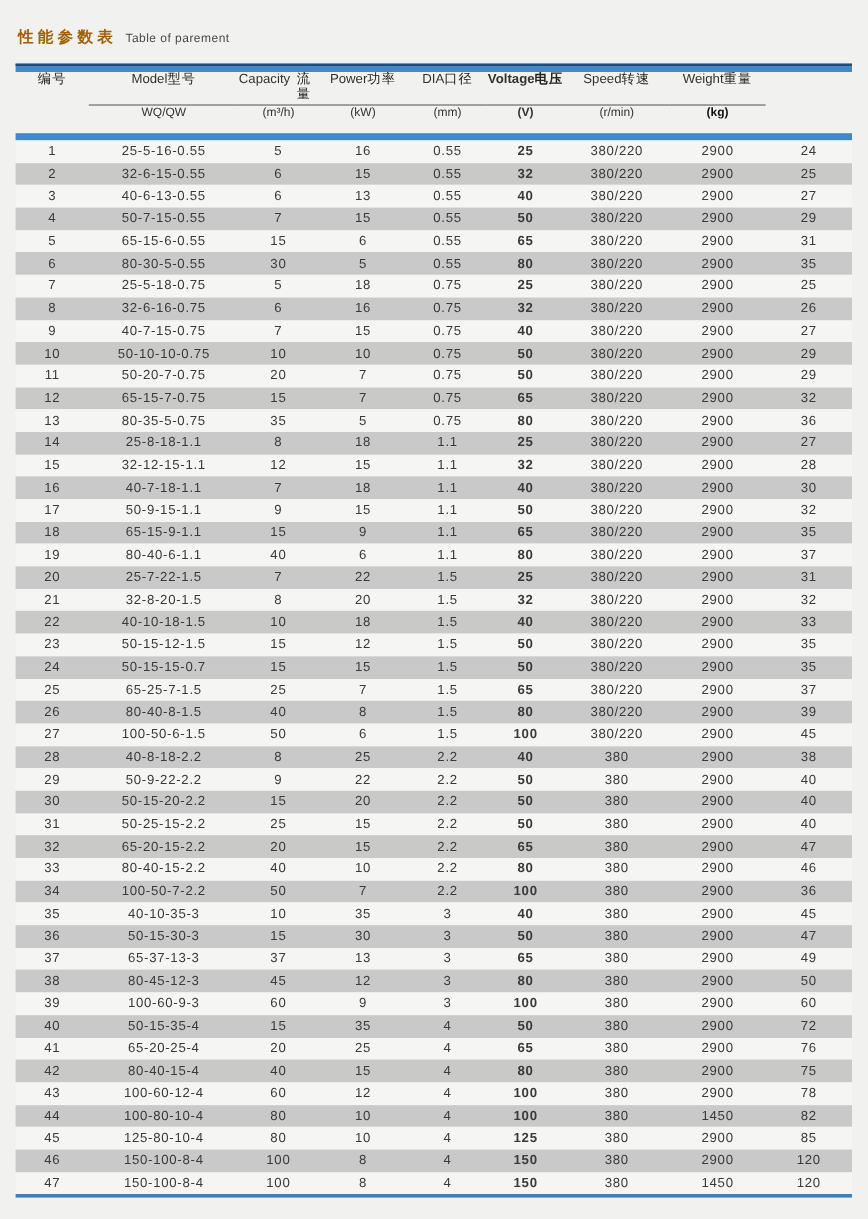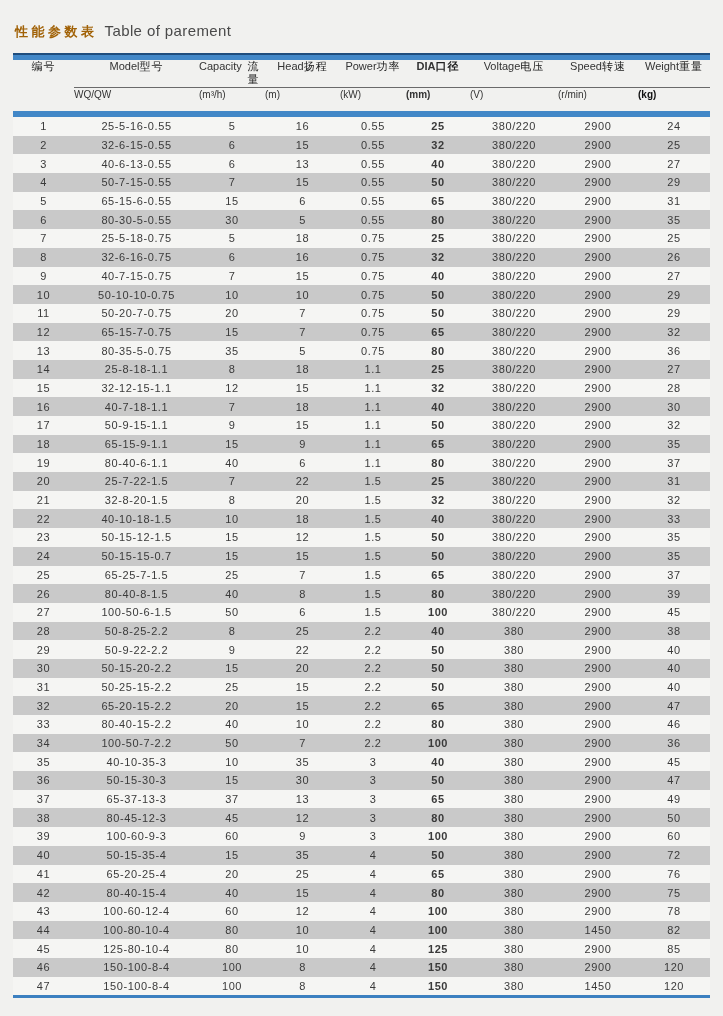--- a/index.html
+++ b/index.html
@@ -10,41 +10,41 @@
     -webkit-font-smoothing:antialiased;
     overflow:hidden;
   }
   .page{width:723px;height:1016px;position:relative;}
   
   .title{padding:22px 0 0 15px;height:22px;}
   .title-zh{
     font-weight:bold;font-size:13px;color:#a16207;letter-spacing:3.5px;
   }
   .title-en{
-    font-size:15px;color:#4a4a4a;margin-left:7px;letter-spacing:0.4px;
+    font-size:10px;color:#4a4a4a;margin-left:7px;letter-spacing:0.4px;
   }
   
   .ptable{margin:9px 13px 0 13px;width:697px;}
   .bar{width:697px;}
   .bar-top{height:5px;background:#4287c7;border-top:2px solid #1f4d7d;}
   .bar-mid{height:6px;background:#4287c7;}
   .bar-bottom{height:3px;background:#3c80c0;}
   
   .thead{display:flex;width:697px;}
   .hcol{display:flex;flex-direction:column;}
   .hcol .hname{
     height:27px;display:flex;flex-direction:row;justify-content:center;
     border-bottom:1px solid #6a6a6a;
     text-align:center;line-height:1.18;
   }
   .hcol.first .hname{height:51px;border-bottom:none;}
   .hen{font-size:11px;color:#333;}
   .hzh{font-size:11px;color:#222;letter-spacing:1px;}
   .hunit{
-    height:13px;line-height:13px;text-align:left;
+    height:13px;line-height:13px;text-align:center;
     font-size:10px;color:#333;
   }
   .hunit.bold{font-weight:bold;color:#111;}
   
   .hcol:nth-child(1),.cell:nth-child(1){width:61px;}
   .hcol:nth-child(2),.cell:nth-child(2){width:125px;}
   .hcol:nth-child(3),.cell:nth-child(3){width:66px;}
   .hcol:nth-child(4),.cell:nth-child(4){width:75px;}
   .hcol:nth-child(5),.cell:nth-child(5){width:66px;}
   .hcol:nth-child(6),.cell:nth-child(6){width:64px;font-weight:bold;}
@@ -84,27 +84,20 @@
         </div>
         <div class="hcol">
           <div class="hname">
             <div class="hen">Capacity</div>
             <div class="hzh">流量</div>
           </div>
           <div class="hunit">(m³/h)</div>
         </div>
         <div class="hcol">
           <div class="hname">
-            <div class="hen">Head</div>
-            <div class="hzh">扬程</div>
-          </div>
-          <div class="hunit">(m)</div>
-        </div>
-        <div class="hcol">
-          <div class="hname">
             <div class="hen">Power</div>
             <div class="hzh">功率</div>
           </div>
           <div class="hunit">(kW)</div>
         </div>
         <div class="hcol">
           <div class="hname">
             <div class="hen">DIA</div>
             <div class="hzh">口径</div>
           </div>
@@ -426,21 +419,21 @@
           <div class="cell">50</div>
           <div class="cell">6</div>
           <div class="cell">1.5</div>
           <div class="cell">100</div>
           <div class="cell">380/220</div>
           <div class="cell">2900</div>
           <div class="cell">45</div>
         </div>
         <div class="row">
           <div class="cell">28</div>
-          <div class="cell">50-8-25-2.2</div>
+          <div class="cell">40-8-18-2.2</div>
           <div class="cell">8</div>
           <div class="cell">25</div>
           <div class="cell">2.2</div>
           <div class="cell">40</div>
           <div class="cell">380</div>
           <div class="cell">2900</div>
           <div class="cell">38</div>
         </div>
         <div class="row">
           <div class="cell">29</div>

